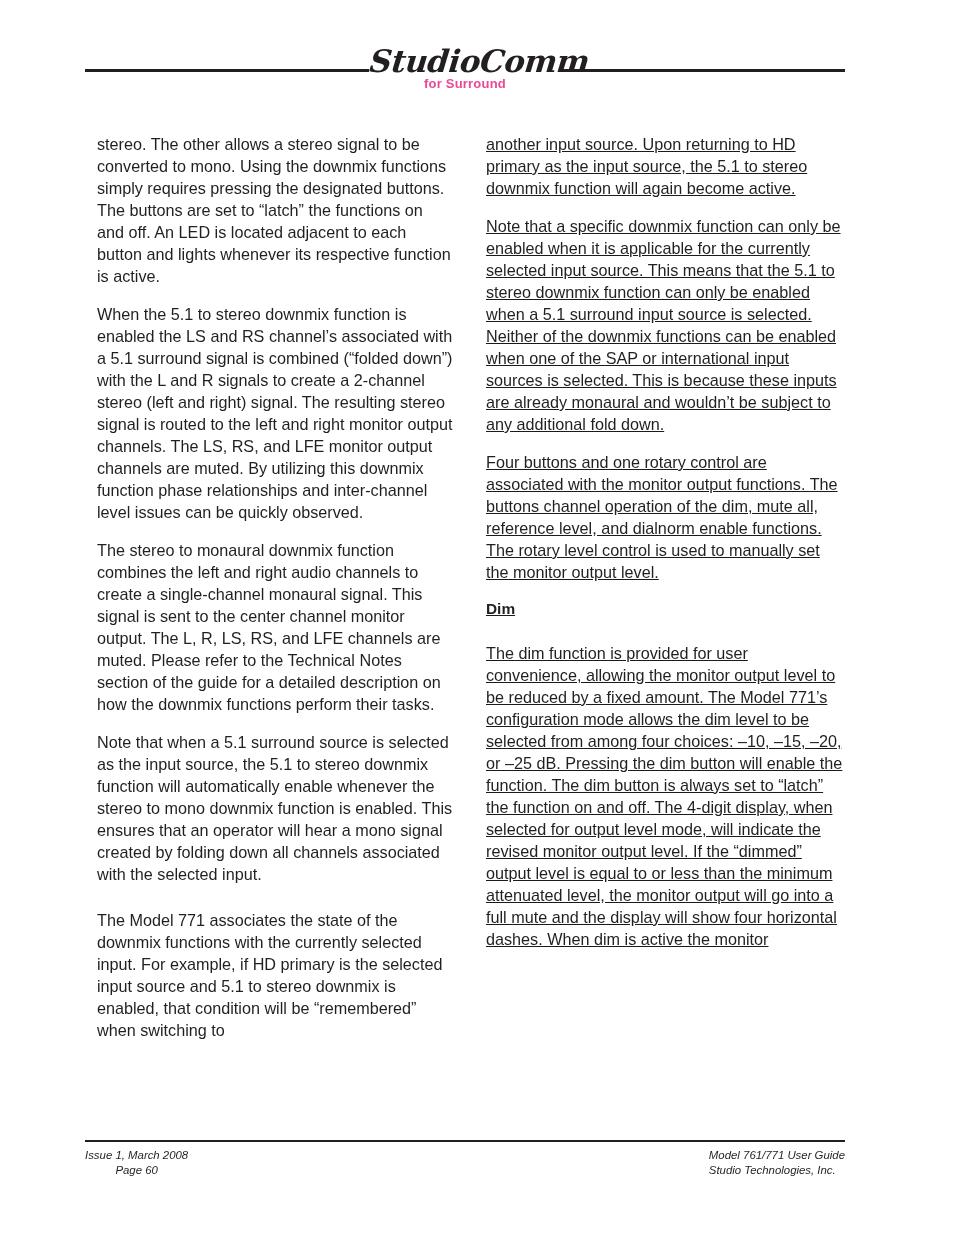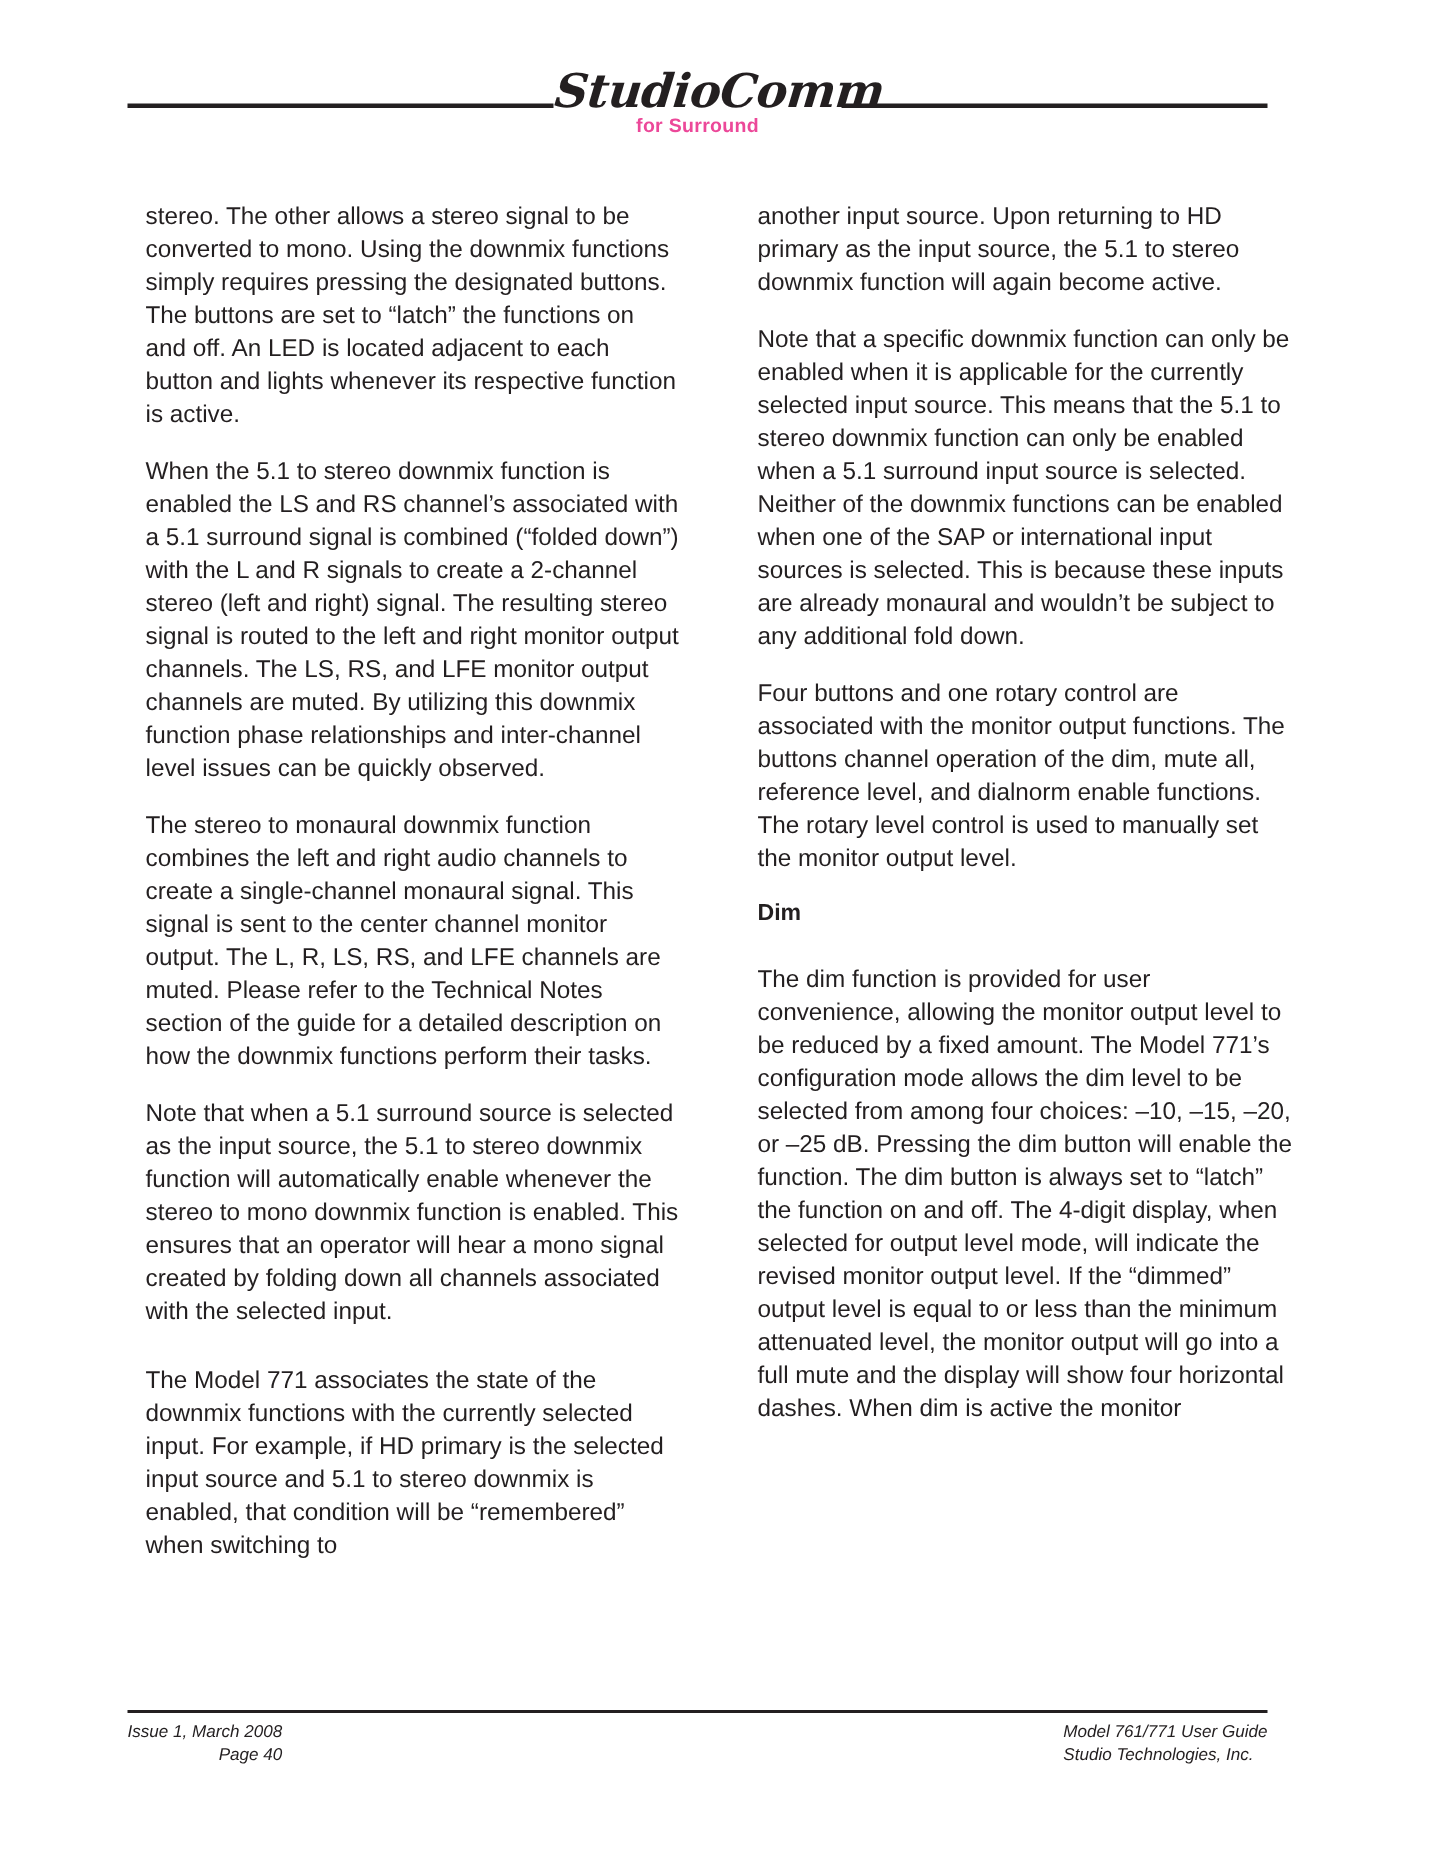--- a/index.html
+++ b/index.html
@@ -79,21 +79,21 @@
     left: 85px;
     top: 133px;
     width: 760px;
   }
   .col {
     position: absolute;
     top: 0;
     width: 357px;
   }
   .col-left  { left: 12px; }
-  .col-right { left: 420px; }
+  .col-right { left: 401px; text-decoration: underline; }
 
   p.body-text {
     margin: 0 0 16px 0;
     font-size: 16.2px;
     line-height: 22px;
     color: #231f20;
     text-align: left;
     -webkit-hyphens: none;
     hyphens: none;
   }
@@ -132,21 +132,21 @@
     display: flex;
     justify-content: space-between;
     align-items: flex-start;
   }
   .footer-left, .footer-right {
     font-style: italic;
     font-size: 11.4px;
     line-height: 15px;
     color: #231f20;
   }
-  .footer-left  { text-align: right; }
+  .footer-left  { text-align: center; }
   .footer-right { }
   .footer-line { display: block; white-space: nowrap; }
 </style>
 </head>
 <body>
 
 <div class="page">
 
   <div class="page-header">
     <div class="header-rule"></div>
@@ -175,21 +175,21 @@
       <p class="body-text">The dim function is provided for user convenience, allowing the monitor output level to be reduced by a fixed amount. The Model 771’s configuration mode allows the dim level to be selected from among four choices: –10, –15, –20, or –25 dB. Pressing the dim button will enable the function. The dim button is always set to “latch” the function on and off. The 4-digit display, when selected for output level mode, will indicate the revised monitor output level. If the “dimmed” output level is equal to or less than the minimum attenuated level, the monitor output will go into a full mute and the display will show four horizontal dashes. When dim is active the monitor</p>
     </div>
 
   </div>
 
   <div class="page-footer">
     <div class="footer-rule"></div>
     <div class="footer-row">
       <div class="footer-left">
         <span class="footer-line">Issue 1, March 2008</span>
-        <span class="footer-line">Page 40</span>
+        <span class="footer-line">Page 60</span>
       </div>
       <div class="footer-right">
         <span class="footer-line">Model 761/771 User Guide</span>
         <span class="footer-line">Studio Technologies, Inc.</span>
       </div>
     </div>
   </div>
 
 </div>
 

